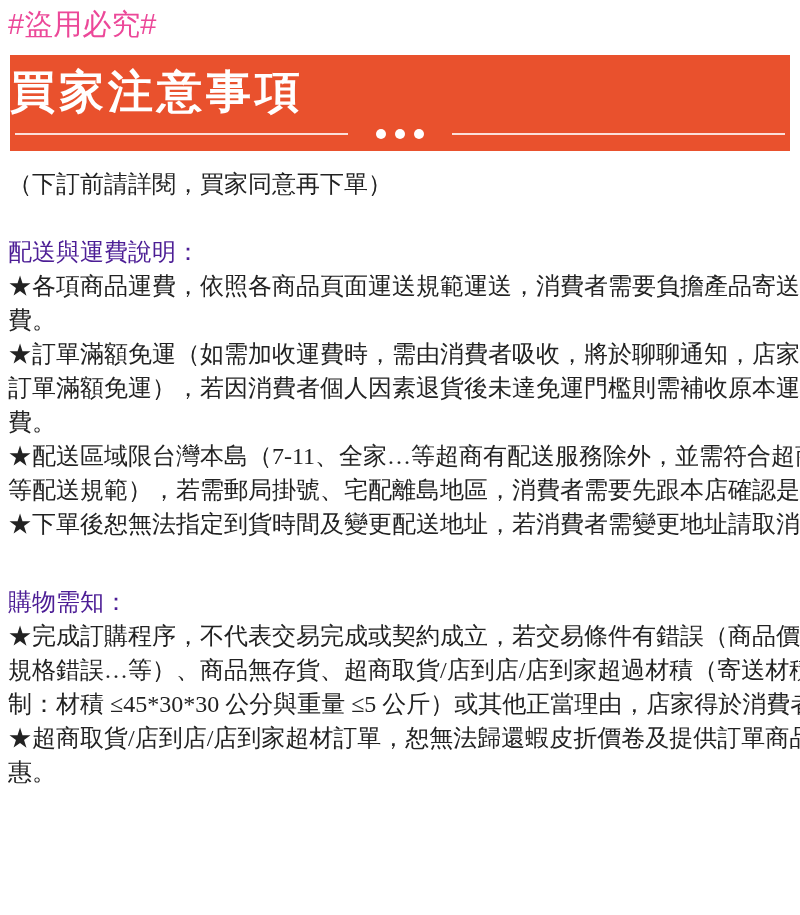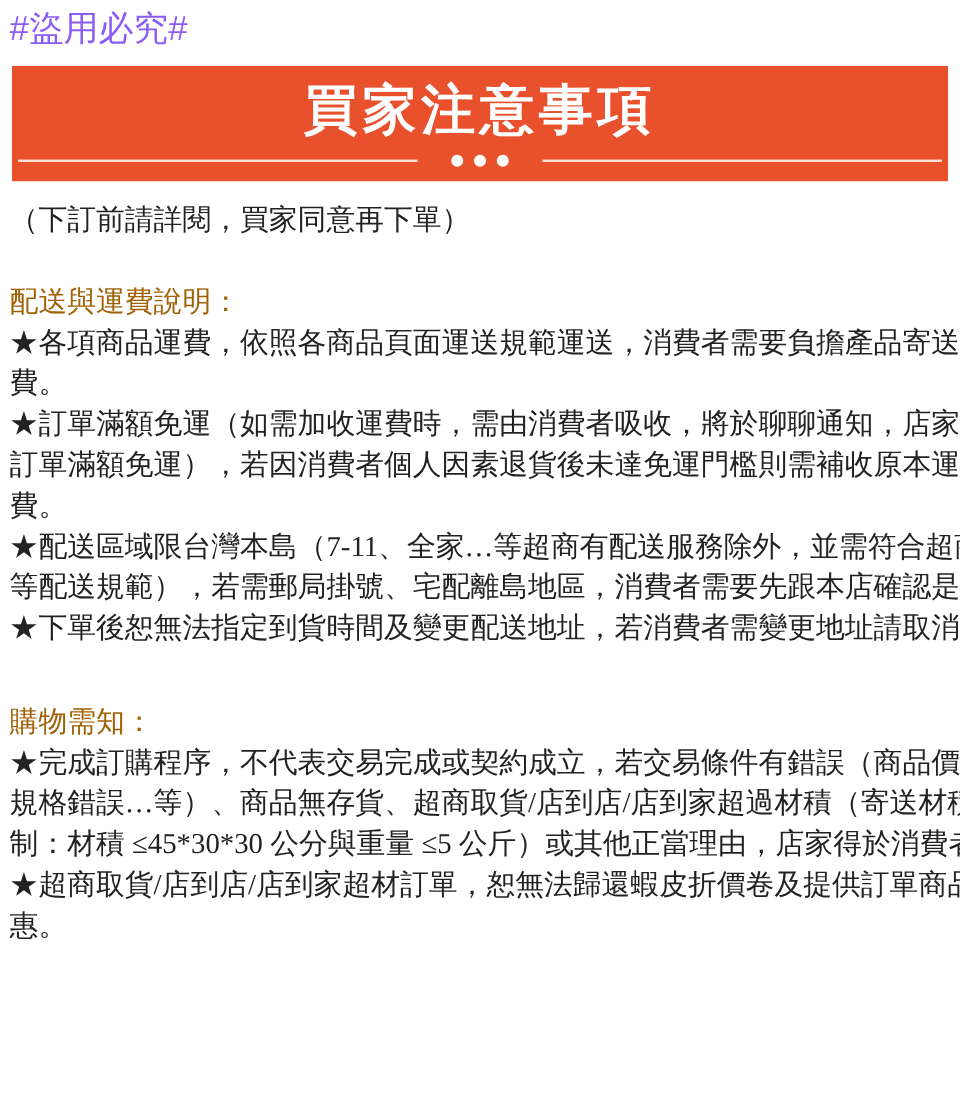--- a/index.html
+++ b/index.html
@@ -11,34 +11,33 @@
     width: 800px;
     height: 915px;
     overflow: hidden;
     position: relative;
   }
   .watermark {
     padding: 6px 0 0 8px;
     font-family: "Liberation Sans", "DejaVu Sans", sans-serif;
     font-size: 29px;
     line-height: 36px;
-    color: #8b5cf6;
+    color: #ec4899;
   }
   .banner {
     position: relative;
     margin: 13px 10px 0 10px;
     height: 96px;
     background: #E9512D;
   }
   .banner-title {
     position: absolute;
     top: 6px;
     left: 0;
     right: 0;
-    text-align: center;
     color: #ffffff;
     font-family: "Liberation Sans", "DejaVu Sans", sans-serif;
     font-weight: bold;
     font-size: 45px;
     line-height: 62px;
     letter-spacing: 4px;
   }
   .banner-divider {
     position: absolute;
     top: 74px;
@@ -71,21 +70,21 @@
     line-height: 34px;
     color: #222222;
   }
   .line {
     height: 34px;
     white-space: nowrap;
     overflow: hidden;
   }
   .heading {
     height: 34px;
-    color: #a16207;
+    color: #4c1d95;
     white-space: nowrap;
   }
   .spacer-sm { height: 34px; }
   .spacer-lg { height: 44px; }
 </style>
 </head>
 <body>
 
 <div class="watermark">#盜用必究#</div>
 

